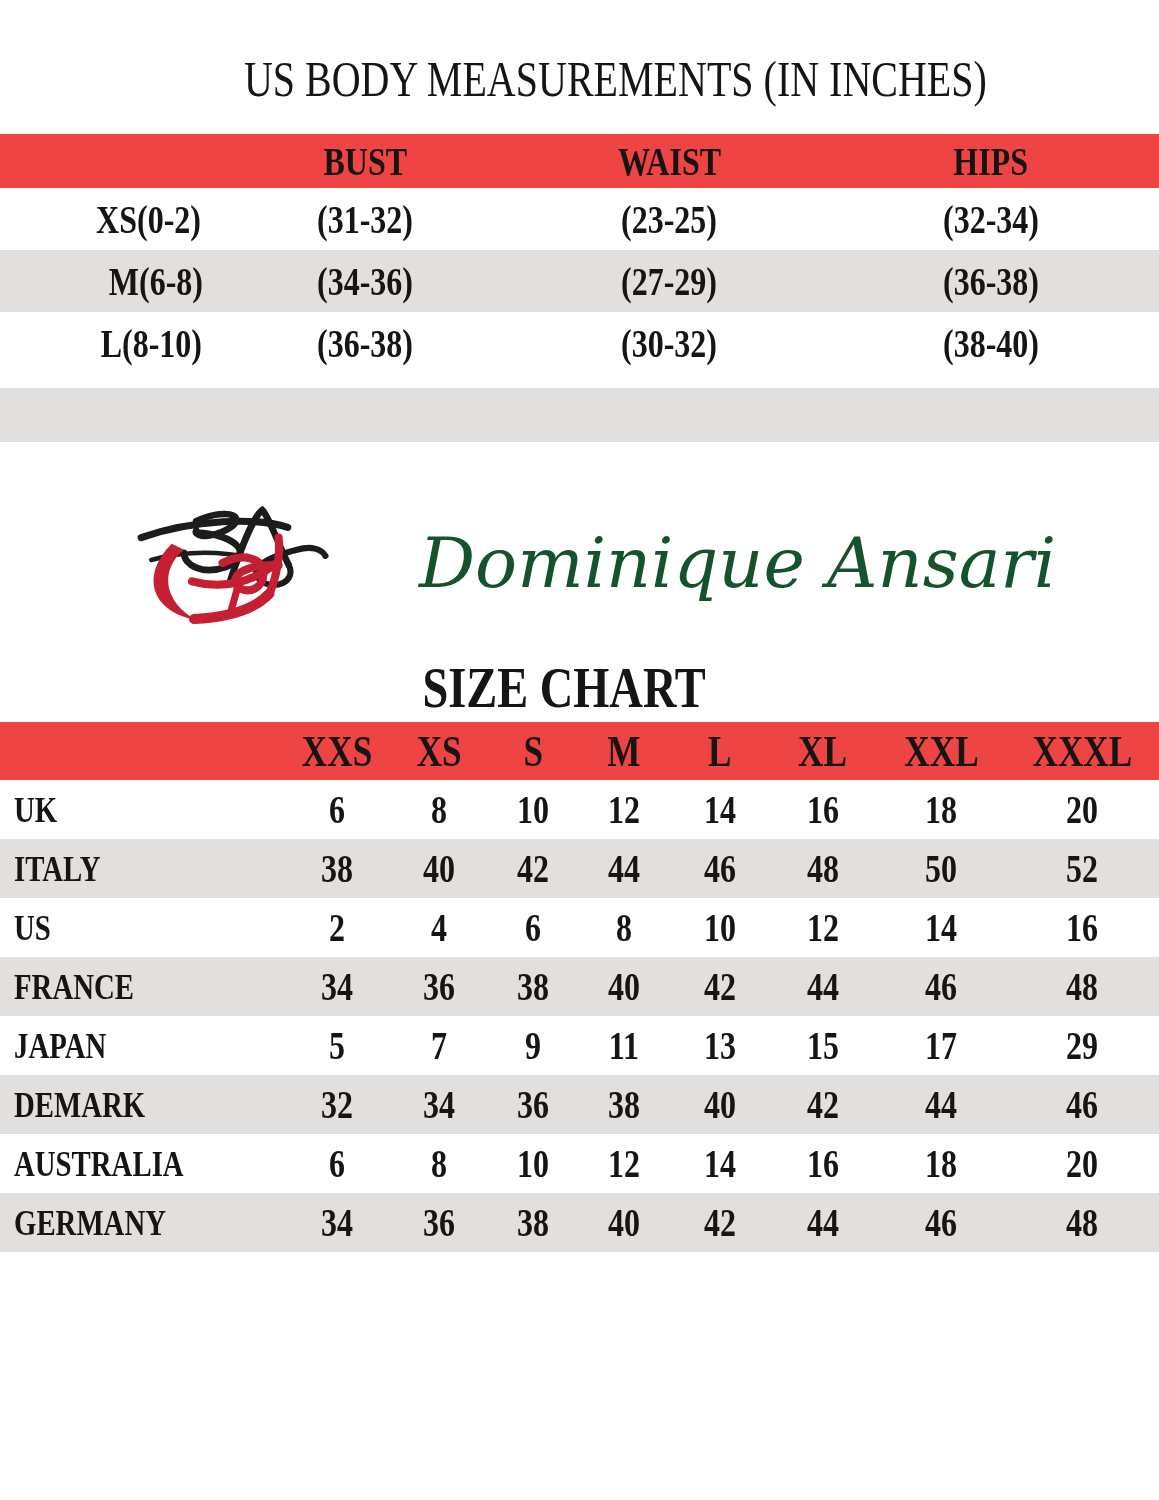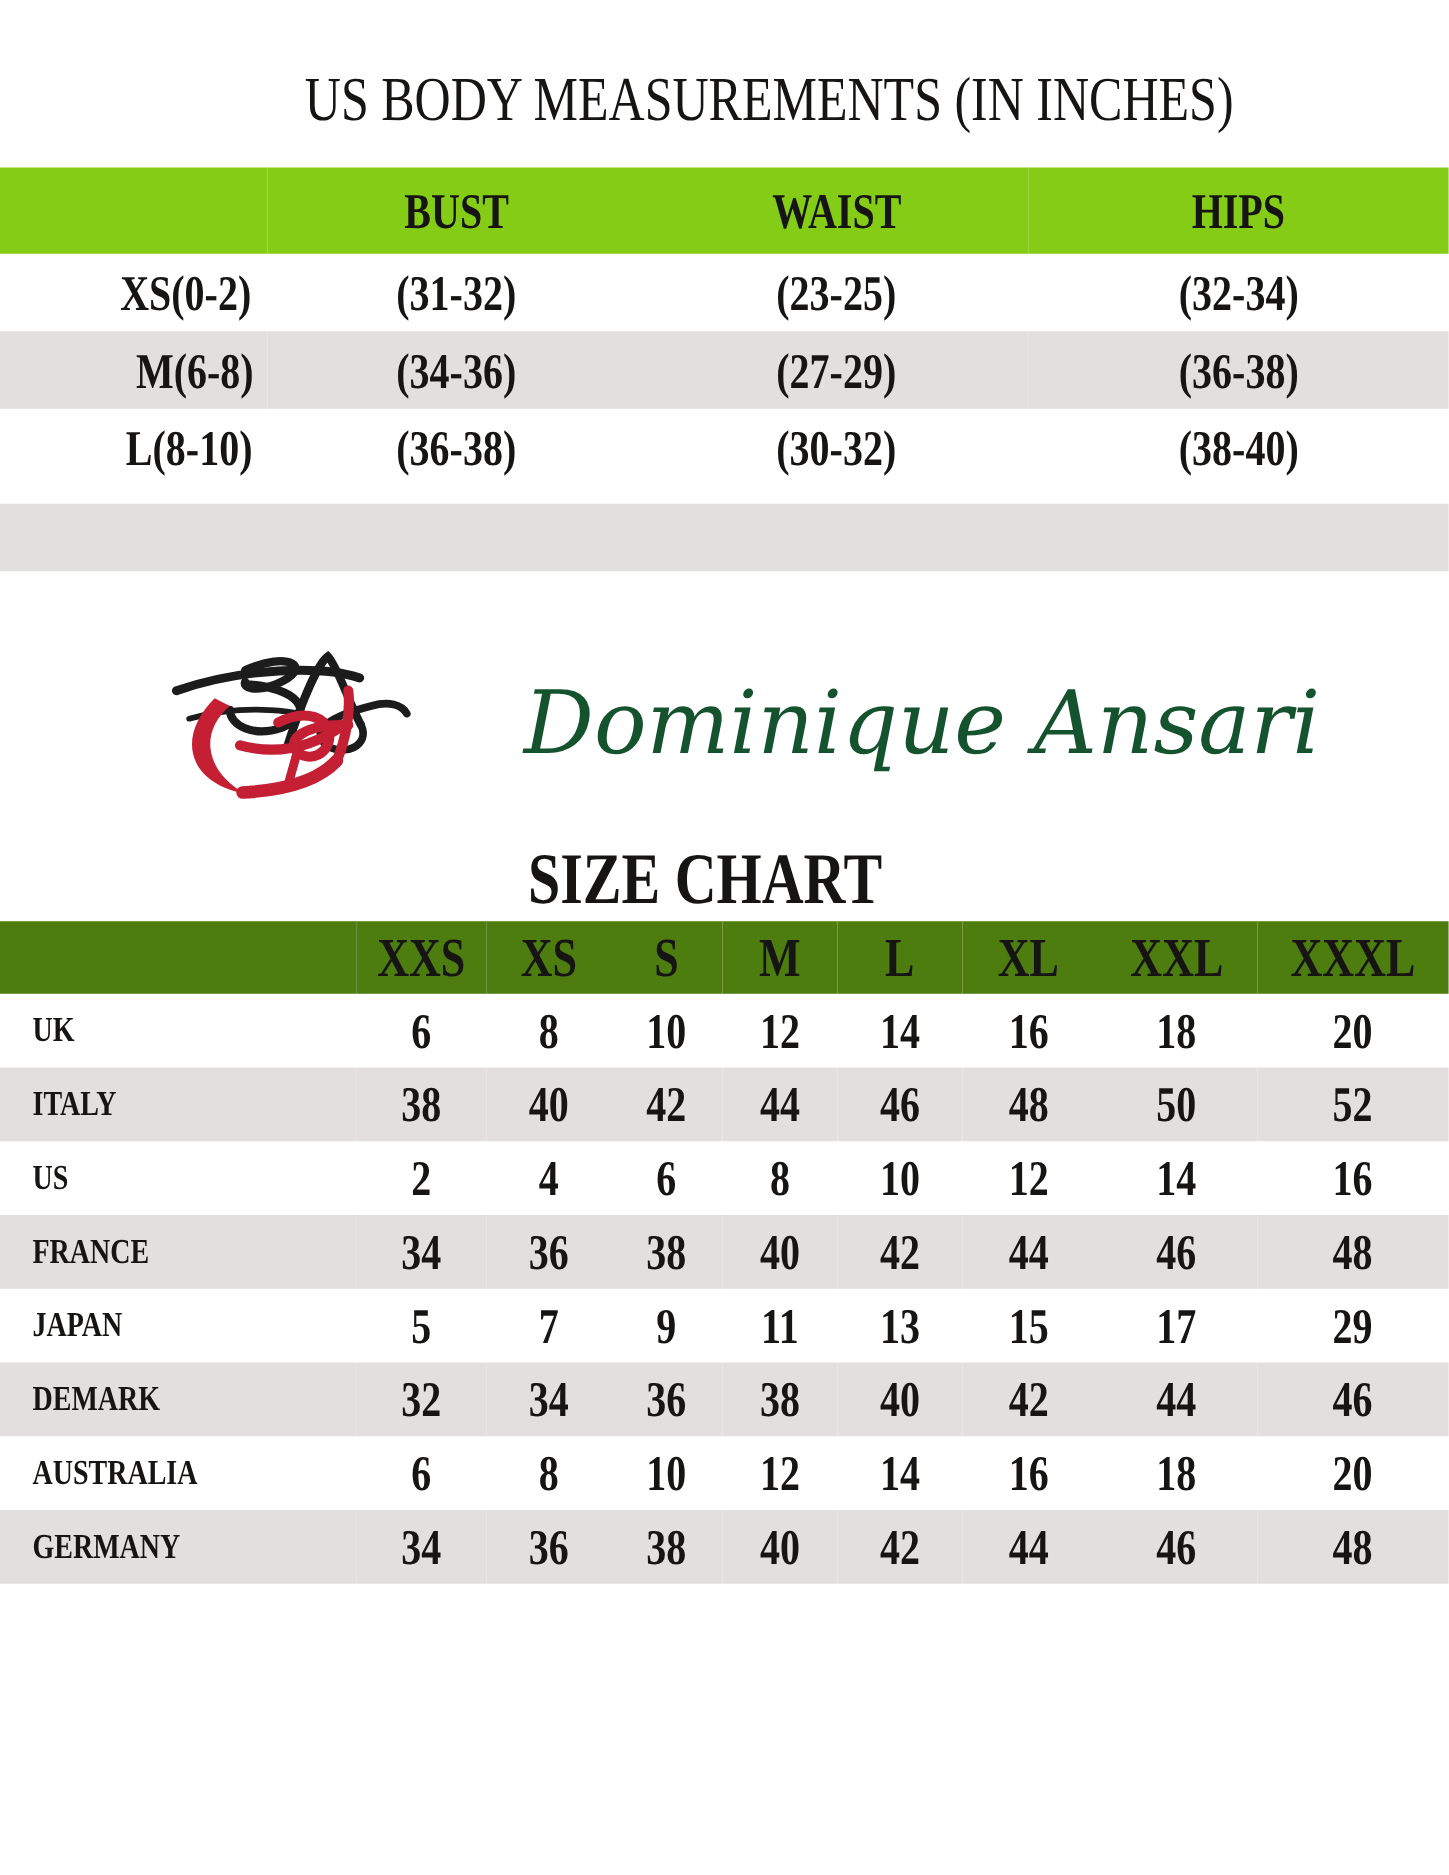--- a/index.html
+++ b/index.html
@@ -26,21 +26,21 @@
     line-height: 58px;
     font-weight: normal;
     letter-spacing: 0px;
   }
   table { border-collapse: collapse; table-layout: fixed; width: 100%; }
   #t1 { margin-top: 26px; }
   #t1 col.c-label { width: 18.5%; }
   #t1 col.c-bust  { width: 26.0%; }
   #t1 col.c-waist { width: 26.5%; }
   #t1 col.c-hips  { width: 29.0%; }
-  #t1 thead tr { height: 69px; background: #84cc16; padding-left: 24px; }
+  #t1 thead tr { height: 54px; background: #ef4444; padding-left: 24px; }
   #t1 tbody tr { height: 62px; }
   #t1 tbody tr:nth-child(even) { background: #e2e0de; }
   #t1 th { font-size: 40px; font-weight: bold; text-align: center; vertical-align: middle; padding: 0; }
   #t1 td { font-size: 40px; text-align: center; vertical-align: middle; padding: 0; }
   #t1 td.rowlabel { font-weight: bold; text-align: right; }
   #t1 td.val { font-weight: 600; font-variant-numeric: oldstyle-nums; }
 
   .spacer-band { margin-top: 14px; height: 54px; width: 100%; }
 
   
@@ -72,26 +72,26 @@
   #t2 { margin-top: 10px; }
   #t2 col.c0 { width: 24.6%; }
   #t2 col.c1 { width: 9.0%; }
   #t2 col.c2 { width: 8.5%; }
   #t2 col.c3 { width: 7.8%; }
   #t2 col.c4 { width: 7.9%; }
   #t2 col.c5 { width: 8.6%; }
   #t2 col.c6 { width: 9.2%; }
   #t2 col.c7 { width: 11.2%; }
   #t2 col.c8 { width: 13.2%; }
-  #t2 thead tr { height: 58px; background: #4d7c0f; }
+  #t2 thead tr { height: 58px; background: #ef4444; }
   #t2 tbody tr { height: 59px; }
   #t2 tbody tr:nth-child(even) { background: #e2e0de; }
   #t2 th { font-size: 44px; font-weight: bold; text-align: center; vertical-align: middle; padding: 0; }
   #t2 td { font-size: 40px; text-align: center; vertical-align: middle; padding: 0; }
-  #t2 td.rowlabel { text-align: left; padding-left: 26px; font-weight: bold; font-size: 28px; }
+  #t2 td.rowlabel { text-align: left; padding-left: 14px; font-weight: bold; font-size: 36px; }
   #t2 td.val { font-weight: 600; font-variant-numeric: oldstyle-nums; }
 </style>
 </head>
 <body>
 
 <div class="title1">
   <span class="cx">US BODY MEASUREMENTS (IN INCHES)</span>
 </div>
 
 <table id="t1">

